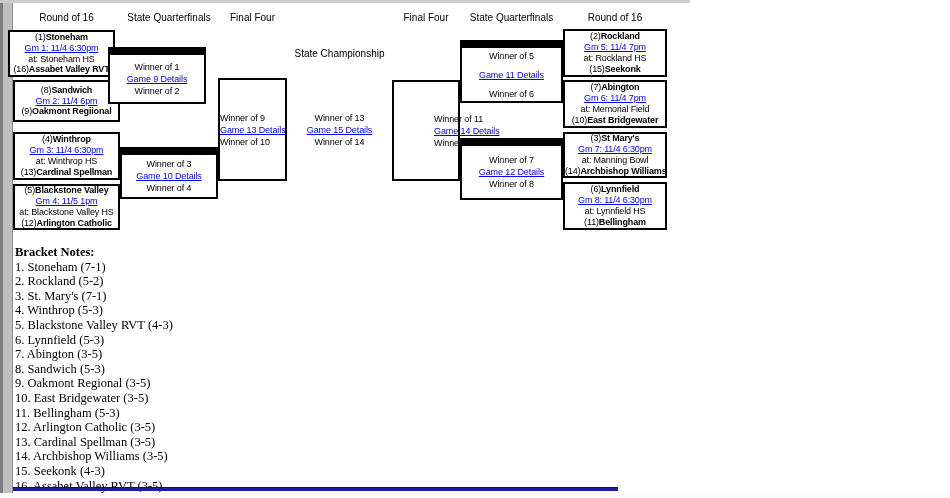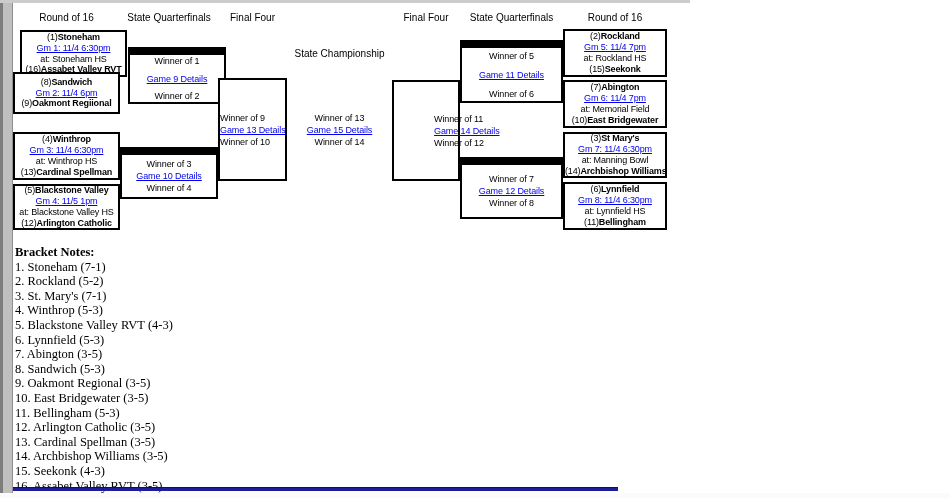--- a/index.html
+++ b/index.html
@@ -47,28 +47,28 @@
   <div class="top-strip"></div>
 
   <div class="hdr" style="left:13px;width:107px;">Round of 16</div>
   <div class="hdr" style="left:120px;width:98px;">State Quarterfinals</div>
   <div class="hdr" style="left:218px;width:69px;">Final Four</div>
   <div class="hdr" style="left:287px;width:105px;margin-top:36px;">State Championship</div>
   <div class="hdr" style="left:392px;width:68px;">Final Four</div>
   <div class="hdr" style="left:460px;width:103px;">State Quarterfinals</div>
   <div class="hdr" style="left:563px;width:104px;">Round of 16</div>
 
-  <div class="mbox" style="left:20px;top:30px;width:107px;height:47px;">
+  <div class="mbox" style="left:8px;top:30px;width:107px;height:47px;">
     <div class="line"><span>(1)</span><span class="tname">Stoneham</span></div>
     <div class="line"><a class="glink" href="#">Gm 1: 11/4 6:30pm</a></div>
     <div class="line">at: Stoneham HS</div>
     <div class="line"><span>(16)</span><span class="tname">Assabet Valley RVT</span></div>
   </div>
 
-  <div class="mbox" style="left:13px;top:72px;width:107px;height:42px;">
+  <div class="mbox" style="left:13px;top:80px;width:107px;height:42px;">
     <div class="line"><span>(8)</span><span class="tname">Sandwich</span></div>
     <div class="line"><a class="glink" href="#">Gm 2: 11/4 6pm</a></div>
     <div class="line"><span>(9)</span><span class="tname">Oakmont Regiional</span></div>
   </div>
 
   <div class="mbox" style="left:13px;top:132px;width:107px;height:48px;">
     <div class="line"><span>(4)</span><span class="tname">Winthrop</span></div>
     <div class="line"><a class="glink" href="#">Gm 3: 11/4 6:30pm</a></div>
     <div class="line">at: Winthrop HS</div>
     <div class="line"><span>(13)</span><span class="tname">Cardinal Spellman</span></div>
@@ -102,39 +102,39 @@
     <div class="line"><span>(14)</span><span class="tname">Archbishop Williams</span></div>
   </div>
 
   <div class="mbox" style="left:563px;top:182px;width:104px;height:48px;">
     <div class="line"><span>(6)</span><span class="tname">Lynnfield</span></div>
     <div class="line"><a class="glink" href="#">Gm 8: 11/4 6:30pm</a></div>
     <div class="line">at: Lynnfield HS</div>
     <div class="line"><span>(11)</span><span class="tname">Bellingham</span></div>
   </div>
 
-  <div class="wbox" style="left:128px;top:47px;width:98px;height:57px;justify-content:space-between;">
+  <div class="wbox" style="left:108px;top:47px;width:98px;height:57px;">
     <div class="line">Winner of 1</div>
     <div class="line"><a class="glink" href="#">Game 9 Details</a></div>
     <div class="line">Winner of 2</div>
   </div>
 
   <div class="wbox" style="left:120px;top:147px;width:98px;height:52px;">
     <div class="line">Winner of 3</div>
     <div class="line"><a class="glink" href="#">Game 10 Details</a></div>
     <div class="line">Winner of 4</div>
   </div>
 
   <div class="wbox" style="left:460px;top:40px;width:103px;height:63px;gap:7px;">
     <div class="line">Winner of 5</div>
     <div class="line"><a class="glink" href="#">Game 11 Details</a></div>
     <div class="line">Winner of 6</div>
   </div>
 
-  <div class="wbox" style="left:460px;top:157px;width:103px;height:62px;">
+  <div class="wbox" style="left:460px;top:138px;width:103px;height:62px;">
     <div class="line">Winner of 7</div>
     <div class="line"><a class="glink" href="#">Game 12 Details</a></div>
     <div class="line">Winner of 8</div>
   </div>
 
   <div class="ffbox" style="left:218px;top:78px;width:69px;height:103px;">
     <div class="line">Winner of 9</div>
     <div class="line"><a class="glink" href="#">Game 13 Details</a></div>
     <div class="line">Winner of 10</div>
   </div>

